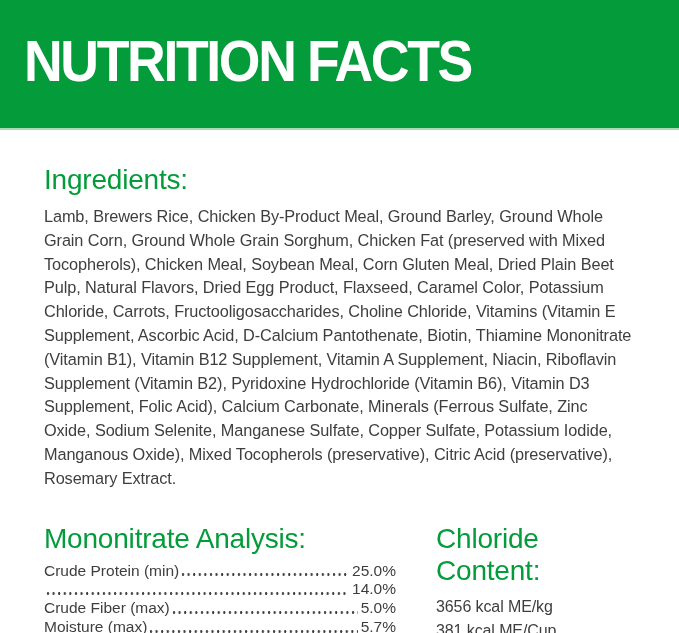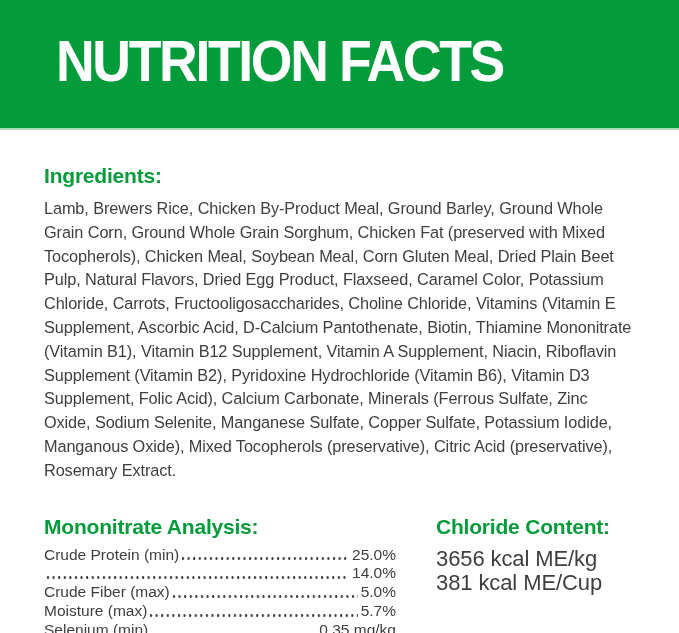--- a/index.html
+++ b/index.html
@@ -12,39 +12,39 @@
     font-family: "Liberation Sans", "DejaVu Sans", sans-serif;
     color: #3E3E3E;
     overflow: hidden;
   }
   .header-band {
     height: 130px;
     background: #049C3B;
     border-bottom: 2px solid #A9DBB2;
     display: flex;
     align-items: center;
-    padding-left: 56px;
+    padding-left: 24px;
   }
   .page-title {
     color: #ffffff;
     font-size: 57px;
     font-weight: bold;
     letter-spacing: -2.5px;
     transform: scaleX(0.94);
     transform-origin: left center;
     white-space: nowrap;
     margin-top: -6px;
   }
   .content {
     padding: 0 44px;
   }
   .green-heading {
     color: #049C3B;
-    font-weight: bold;
-    font-size: 21px;
+    font-weight: normal;
+    font-size: 28px;
     letter-spacing: -0.2px;
   }
   .ingredients-section { margin-top: 34px; }
   .ingredients-text {
     margin-top: 9px;
     width: 592px;
     font-size: 16.3px;
     line-height: 23.8px;
     letter-spacing: -0.1px;
   }
@@ -65,21 +65,21 @@
   .ga-dots {
     flex: 1;
     height: 5px;
     margin: 0 3px 3px 2px;
     background-image: radial-gradient(circle at 2px 2.5px, #3E3E3E 1.1px, transparent 1.35px);
     background-size: 5.6px 5px;
     background-repeat: repeat-x;
   }
   .calorie-lines { margin-top: 8px; }
   .calorie-line {
-    font-size: 22px;
+    font-size: 16px;
     line-height: 24px;
     letter-spacing: -0.1px;
   }
 </style>
 </head>
 <body>
 
 <div class="page">
 
   <div class="header-band">

